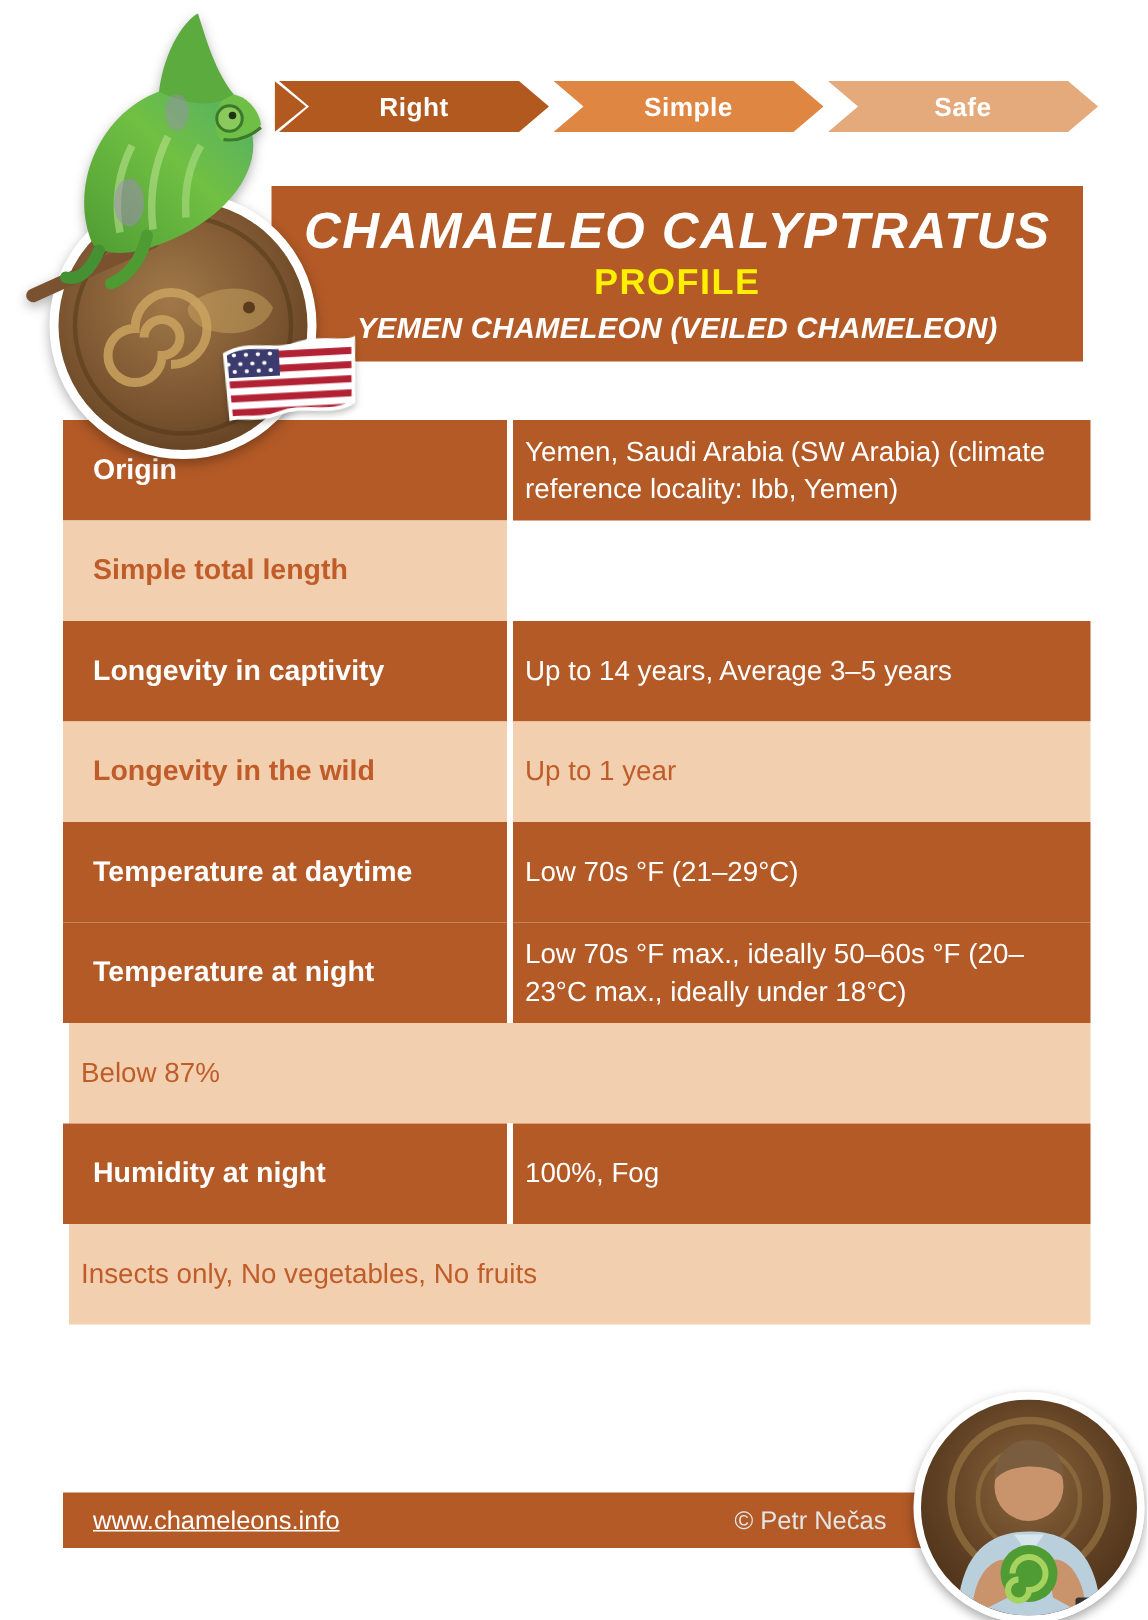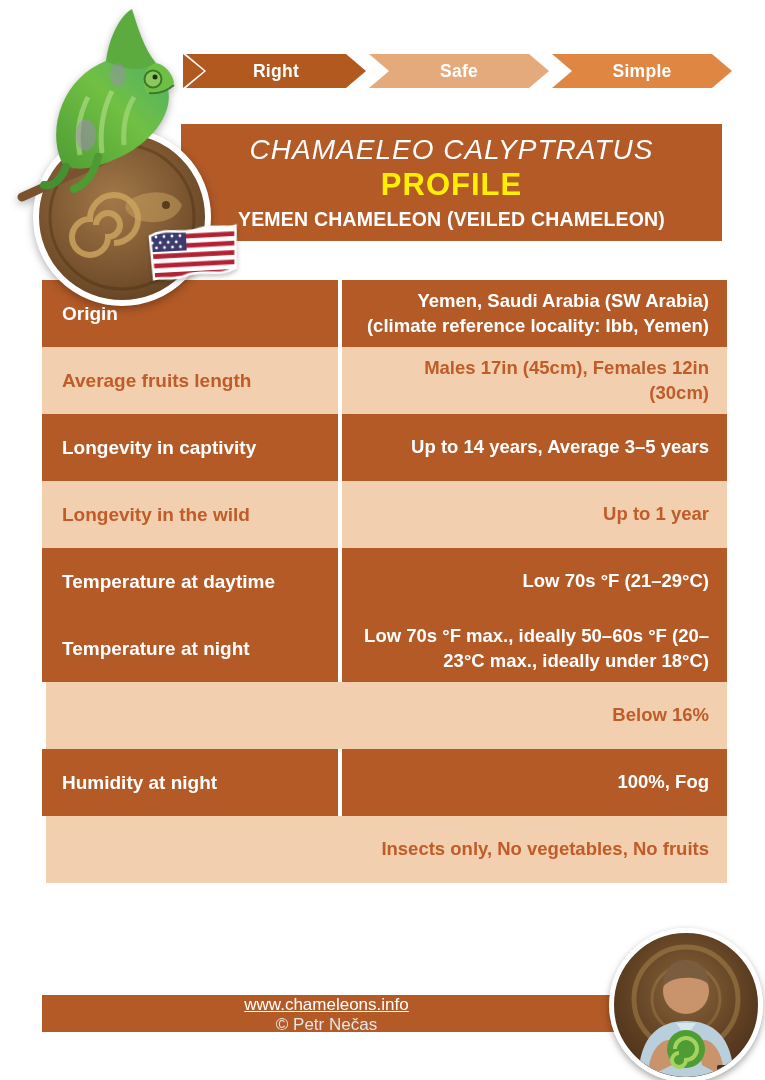--- a/index.html
+++ b/index.html
@@ -18,38 +18,38 @@
   .banner .stub{
     position:absolute;left:-3px;top:0;width:21px;height:34px;
     clip-path:polygon(0 0,100% 50%,0 100%);
   }
   
   .header-block{
     position:absolute;left:181px;top:124px;width:541px;height:117px;
     background:var(--dark,#b35a27);color:#fff;text-align:center;
     display:flex;flex-direction:column;justify-content:center;
   }
-  .species{font-style:italic;font-weight:normal;font-size:28px;letter-spacing:1px;}
-  .profile-title{font-weight:bold;font-size:31px;color:var(--yellow,#ffef00);margin-top:1px;letter-spacing:1px;}
-  .common-name{font-weight:bold;font-size:19.5px;margin-top:5px;letter-spacing:.2px;}
+  .species{font-style:italic;font-weight:bold;font-size:34px;letter-spacing:1px;}
+  .profile-title{font-weight:bold;font-size:24px;color:var(--yellow,#ffef00);margin-top:1px;letter-spacing:1px;}
+  .common-name{font-weight:bold;font-size:19.5px;margin-top:5px;letter-spacing:.2px;font-style:italic;}
   
   .ptable{position:absolute;left:42px;top:280px;width:685px;}
   .prow{display:flex;min-height:67px;}
   .prow .cell{display:flex;flex-direction:column;justify-content:center;}
   .prow .label{width:296px;padding-left:20px;box-sizing:border-box;font-weight:bold;font-size:19px;}
   .prow .gap{width:4px;background:#fff;}
-  .prow .value{flex:1;text-align:right;padding-right:18px;padding-left:18px;box-sizing:border-box;
-    font-weight:bold;font-size:18.5px;line-height:1.32;}
+  .prow .value{flex:1;text-align:left;padding-right:18px;padding-left:8px;box-sizing:border-box;
+    font-weight:normal;font-size:18.5px;line-height:1.32;}
   .prow.dark .label,.prow.dark .value{background:var(--dark,#b35a27);color:#ffffff;}
   .prow.light .label,.prow.light .value{background:var(--light,#f2cfae);color:var(--light-text,#bf5c2a);}
   
   .footer-bar{
     position:absolute;left:42px;top:995px;width:575px;height:37px;background:var(--dark,#b35a27);
     display:flex;align-items:center;justify-content:space-between;
-    padding:0 26px 0 20px;box-sizing:border-box;z-index:3;flex-direction:column;
+    padding:0 26px 0 20px;box-sizing:border-box;z-index:3;
   }
   .footer-bar a{color:#fff;font-size:17px;text-decoration:underline;}
   .footer-bar .copy{color:#e5e5e5;font-size:17px;}
   .photo-circle{
     position:absolute;left:609px;top:928px;width:144px;height:144px;border-radius:50%;
     border:5px solid #fff;overflow:hidden;z-index:4;
     background:radial-gradient(circle at 50% 40%, #8a653c 0%, #5e3f22 55%, #3f2a14 100%);
     box-shadow:0 3px 7px rgba(0,0,0,.35);
   }
   
@@ -61,44 +61,43 @@
 </head>
 <body>
 
 <div class="page">
 
   <div class="banner">
     <div class="stub" style="background: rgb(178, 89, 31);"></div>
     <div class="step" style="background: rgb(178, 89, 31);">
       <span>Right</span>
     </div>
+    <div class="step" style="background: rgb(224, 134, 67);">
+      <span>Simple</span>
+    </div>
     <div class="step" style="background: rgb(229, 170, 124);">
       <span>Safe</span>
-    </div>
-    <div class="step" style="background: rgb(224, 134, 67);">
-      <span>Simple</span>
     </div>
   </div>
 
   <div class="header-block">
     <div class="species">CHAMAELEO CALYPTRATUS</div>
     <div class="profile-title">PROFILE</div>
     <div class="common-name">YEMEN CHAMELEON (VEILED CHAMELEON)</div>
   </div>
 
   <div class="ptable" id="profileTable">
       <div class="prow dark">
       <div class="cell label">Origin</div>
       <div class="gap"></div>
       <div class="cell value">Yemen, Saudi Arabia (SW Arabia) (climate reference locality: Ibb, Yemen)</div>
     </div>
       <div class="prow light">
-      <div class="cell label">Average fruits length</div>
-      <div class="gap"></div>
-      <div class="cell value">Males 17in (45cm), Females 12in (30cm)</div>
+      <div class="cell label">Simple total length</div>
+      <div class="gap"></div>
     </div>
       <div class="prow dark">
       <div class="cell label">Longevity in captivity</div>
       <div class="gap"></div>
       <div class="cell value">Up to 14 years, Average 3–5 years</div>
     </div>
       <div class="prow light">
       <div class="cell label">Longevity in the wild</div>
       <div class="gap"></div>
       <div class="cell value">Up to 1 year</div>
@@ -108,21 +107,21 @@
       <div class="gap"></div>
       <div class="cell value">Low 70s °F (21–29°C)</div>
     </div>
       <div class="prow dark">
       <div class="cell label">Temperature at night</div>
       <div class="gap"></div>
       <div class="cell value">Low 70s °F max., ideally 50–60s °F (20–23°C max., ideally under 18°C)</div>
     </div>
       <div class="prow light">
       <div class="gap"></div>
-      <div class="cell value">Below 16%</div>
+      <div class="cell value">Below 87%</div>
     </div>
       <div class="prow dark">
       <div class="cell label">Humidity at night</div>
       <div class="gap"></div>
       <div class="cell value">100%, Fog</div>
     </div>
       <div class="prow light">
       <div class="gap"></div>
       <div class="cell value">Insects only, No vegetables, No fruits</div>
     </div>

